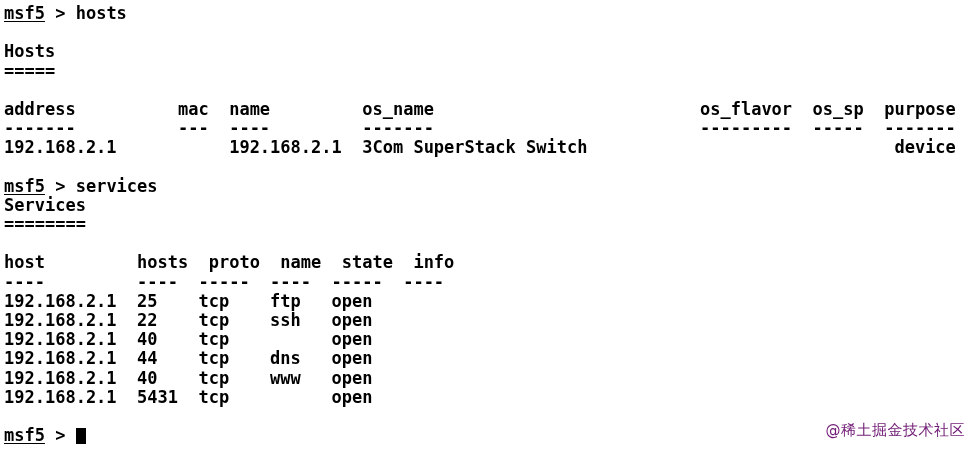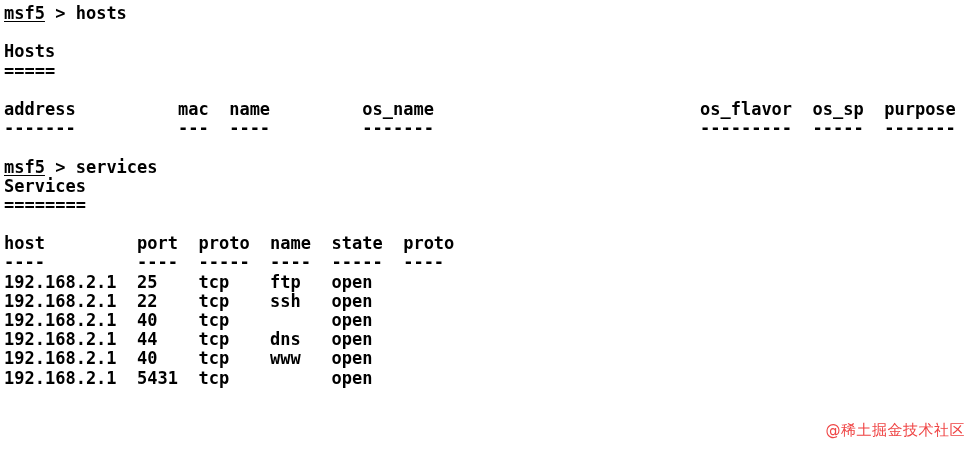--- a/index.html
+++ b/index.html
@@ -47,58 +47,60 @@
     background: #000000;
     vertical-align: -3px;
   }
   .watermark {
     position: absolute;
     right: 8px;
     bottom: 10px;
     font-family: "DejaVu Sans", "Liberation Sans", sans-serif;
     font-size: 15px;
     font-weight: 400;
-    color: #ef4444;
+    color: #701a75;
     letter-spacing: 0.5px;
     white-space: nowrap;
   }
 </style>
 </head>
 <body>
 
 <div id="terminal">
 
   <div class="line"><span class="prompt-name">msf5</span><span> &gt; </span><span>hosts</span></div>
 
   <div class="line blank"></div>
 
   <div class="line">Hosts</div>
   <div class="line">=====</div>
 
   <div class="line blank"></div>
 
   <div class="line">address          mac  name         os_name                          os_flavor  os_sp  purpose  info  comments</div>
   <div class="line">-------          ---  ----         -------                          ---------  -----  -------  ----  --------</div>
+  <div class="line">192.168.2.1           192.168.2.1  3Com SuperStack Switch                              device</div>
 
   <div class="line blank"></div>
 
   <div class="line"><span class="prompt-name">msf5</span><span> &gt; </span><span>services</span></div>
 
   <div class="line">Services</div>
   <div class="line">========</div>
 
   <div class="line blank"></div>
 
-  <div class="line">host         port  proto  name  state  proto</div>
+  <div class="line">host         hosts  proto  name  state  info</div>
   <div class="line">----         ----  -----  ----  -----  ----</div>
   <div class="line">192.168.2.1  25    tcp    ftp   open</div>
   <div class="line">192.168.2.1  22    tcp    ssh   open</div>
   <div class="line">192.168.2.1  40    tcp          open</div>
   <div class="line">192.168.2.1  44    tcp    dns   open</div>
   <div class="line">192.168.2.1  40    tcp    www   open</div>
   <div class="line">192.168.2.1  5431  tcp          open</div>
 
   <div class="line blank"></div>
 
+  <div class="line"><span class="prompt-name">msf5</span><span> &gt; </span><span class="cursor"></span></div>
 
   <div class="watermark">@稀土掘金技术社区</div>
 
 </div>
 
 </body></html>

